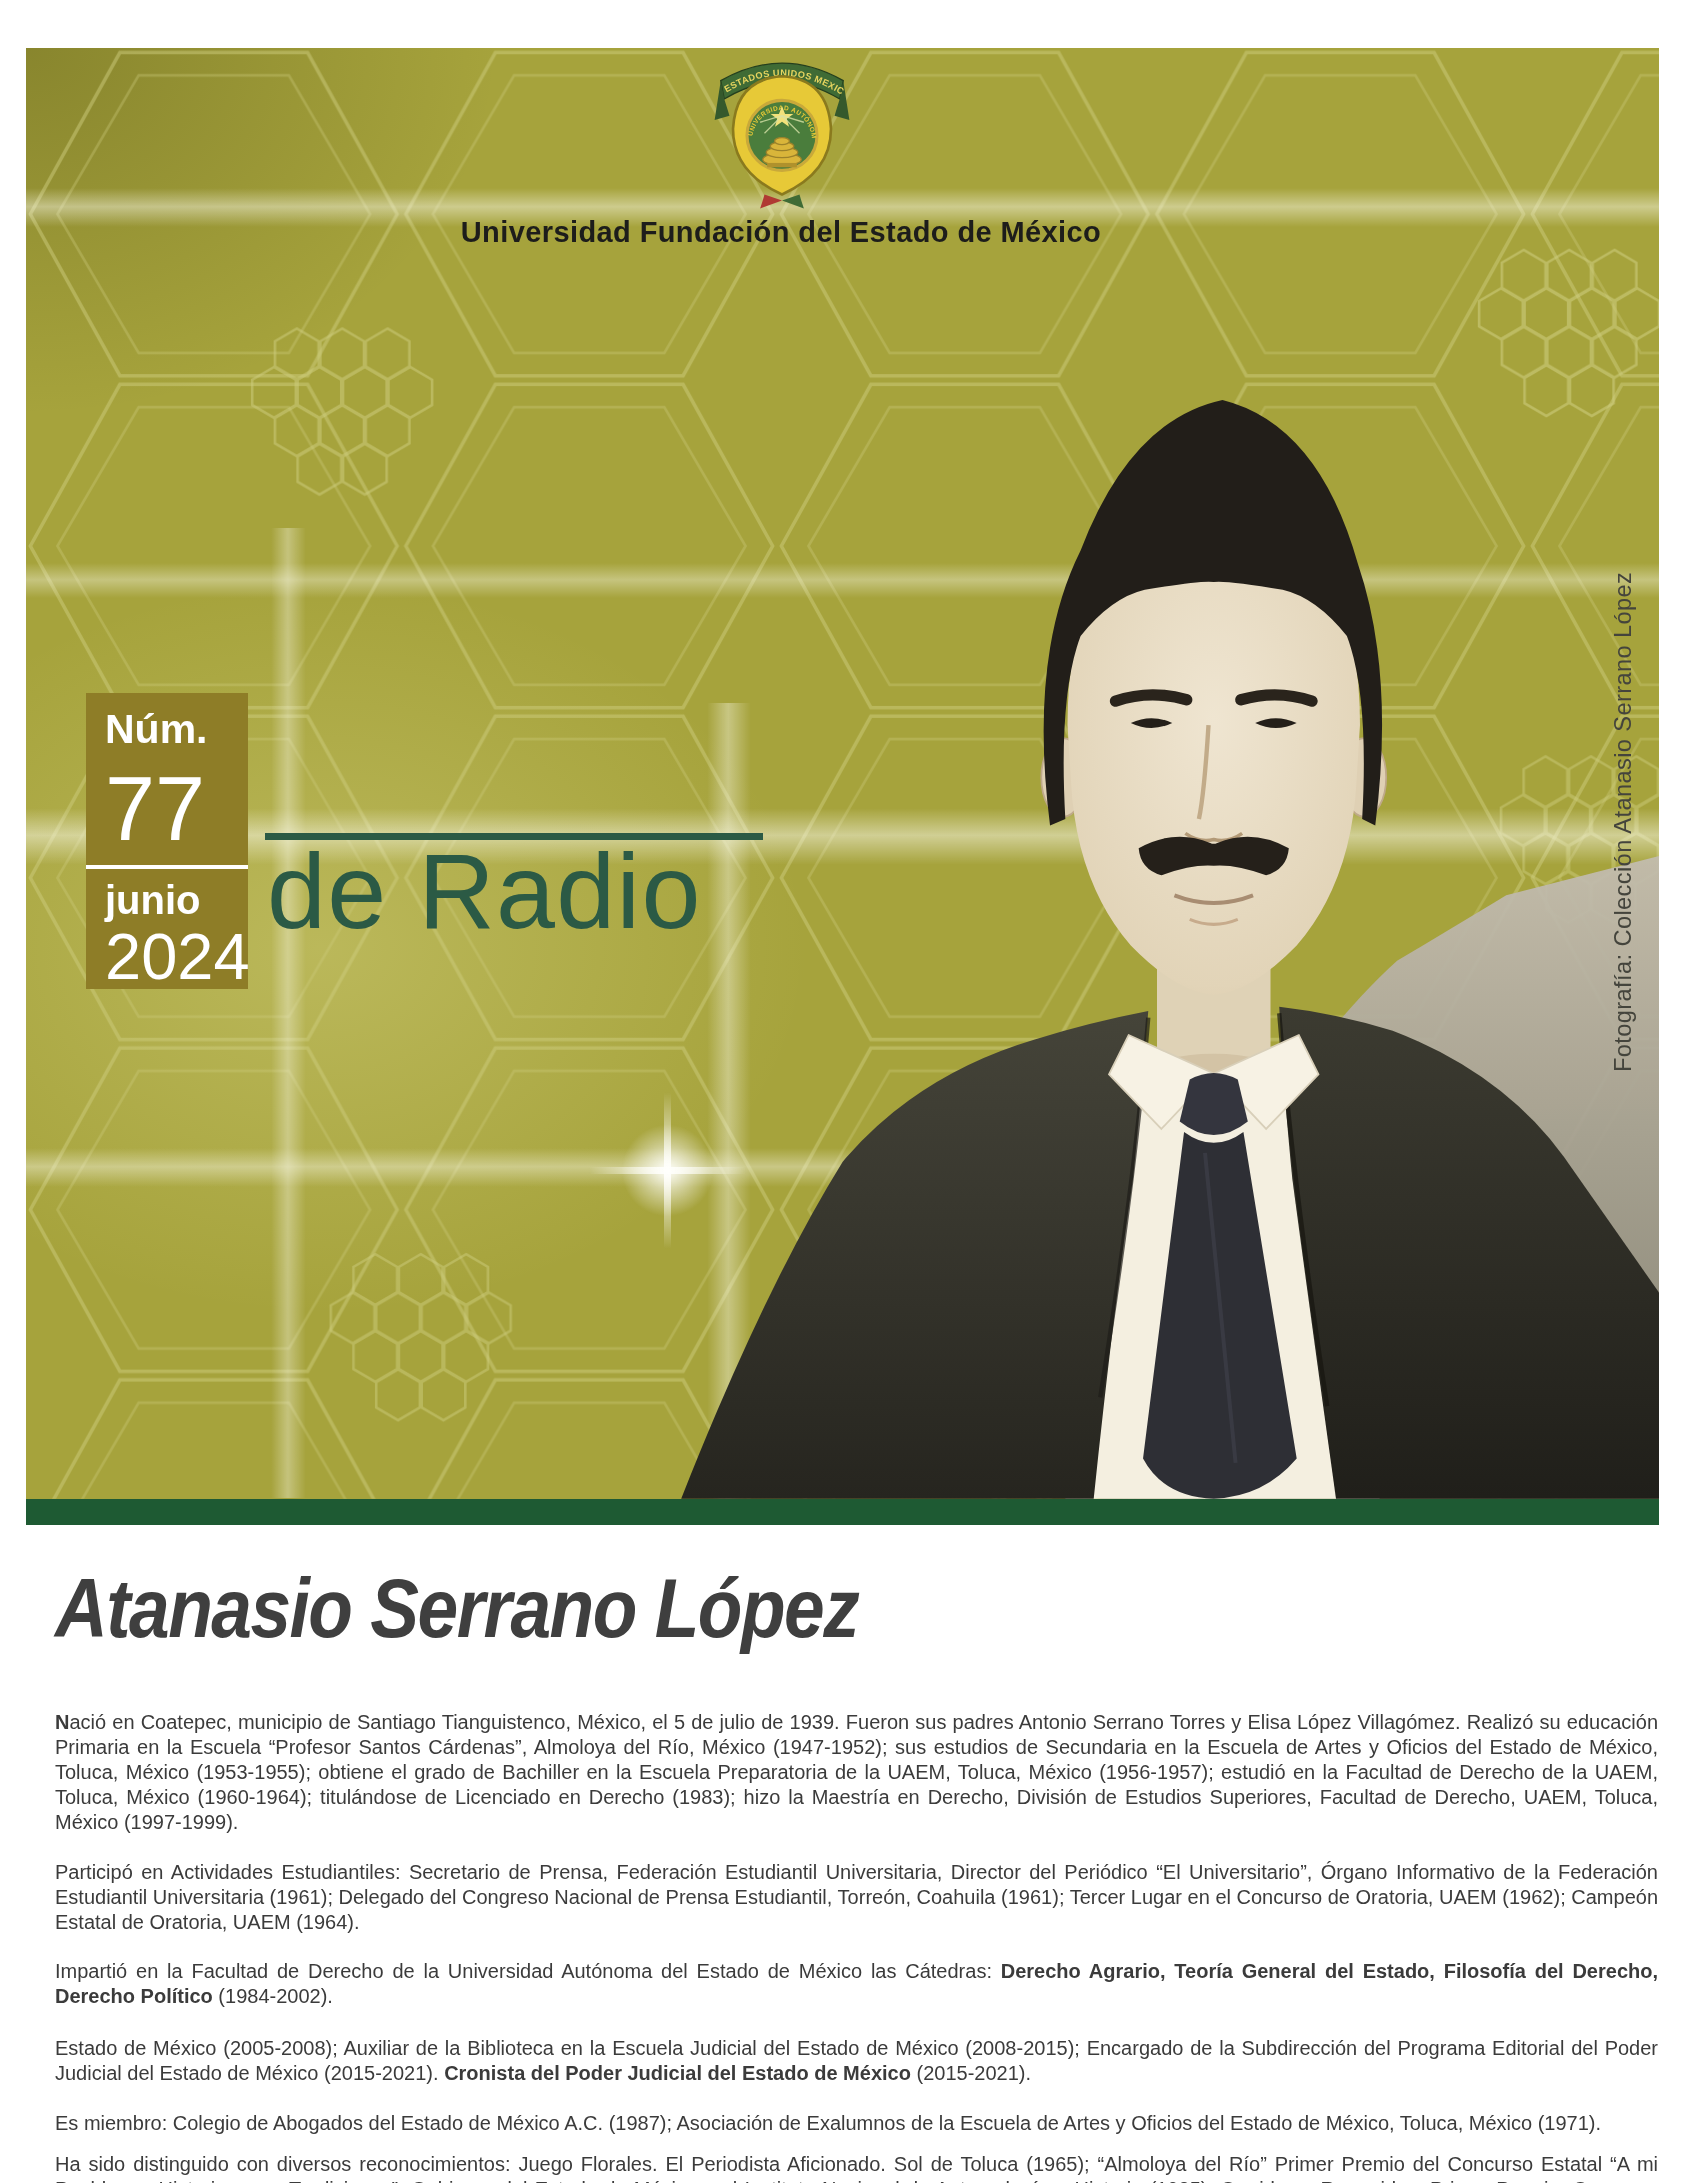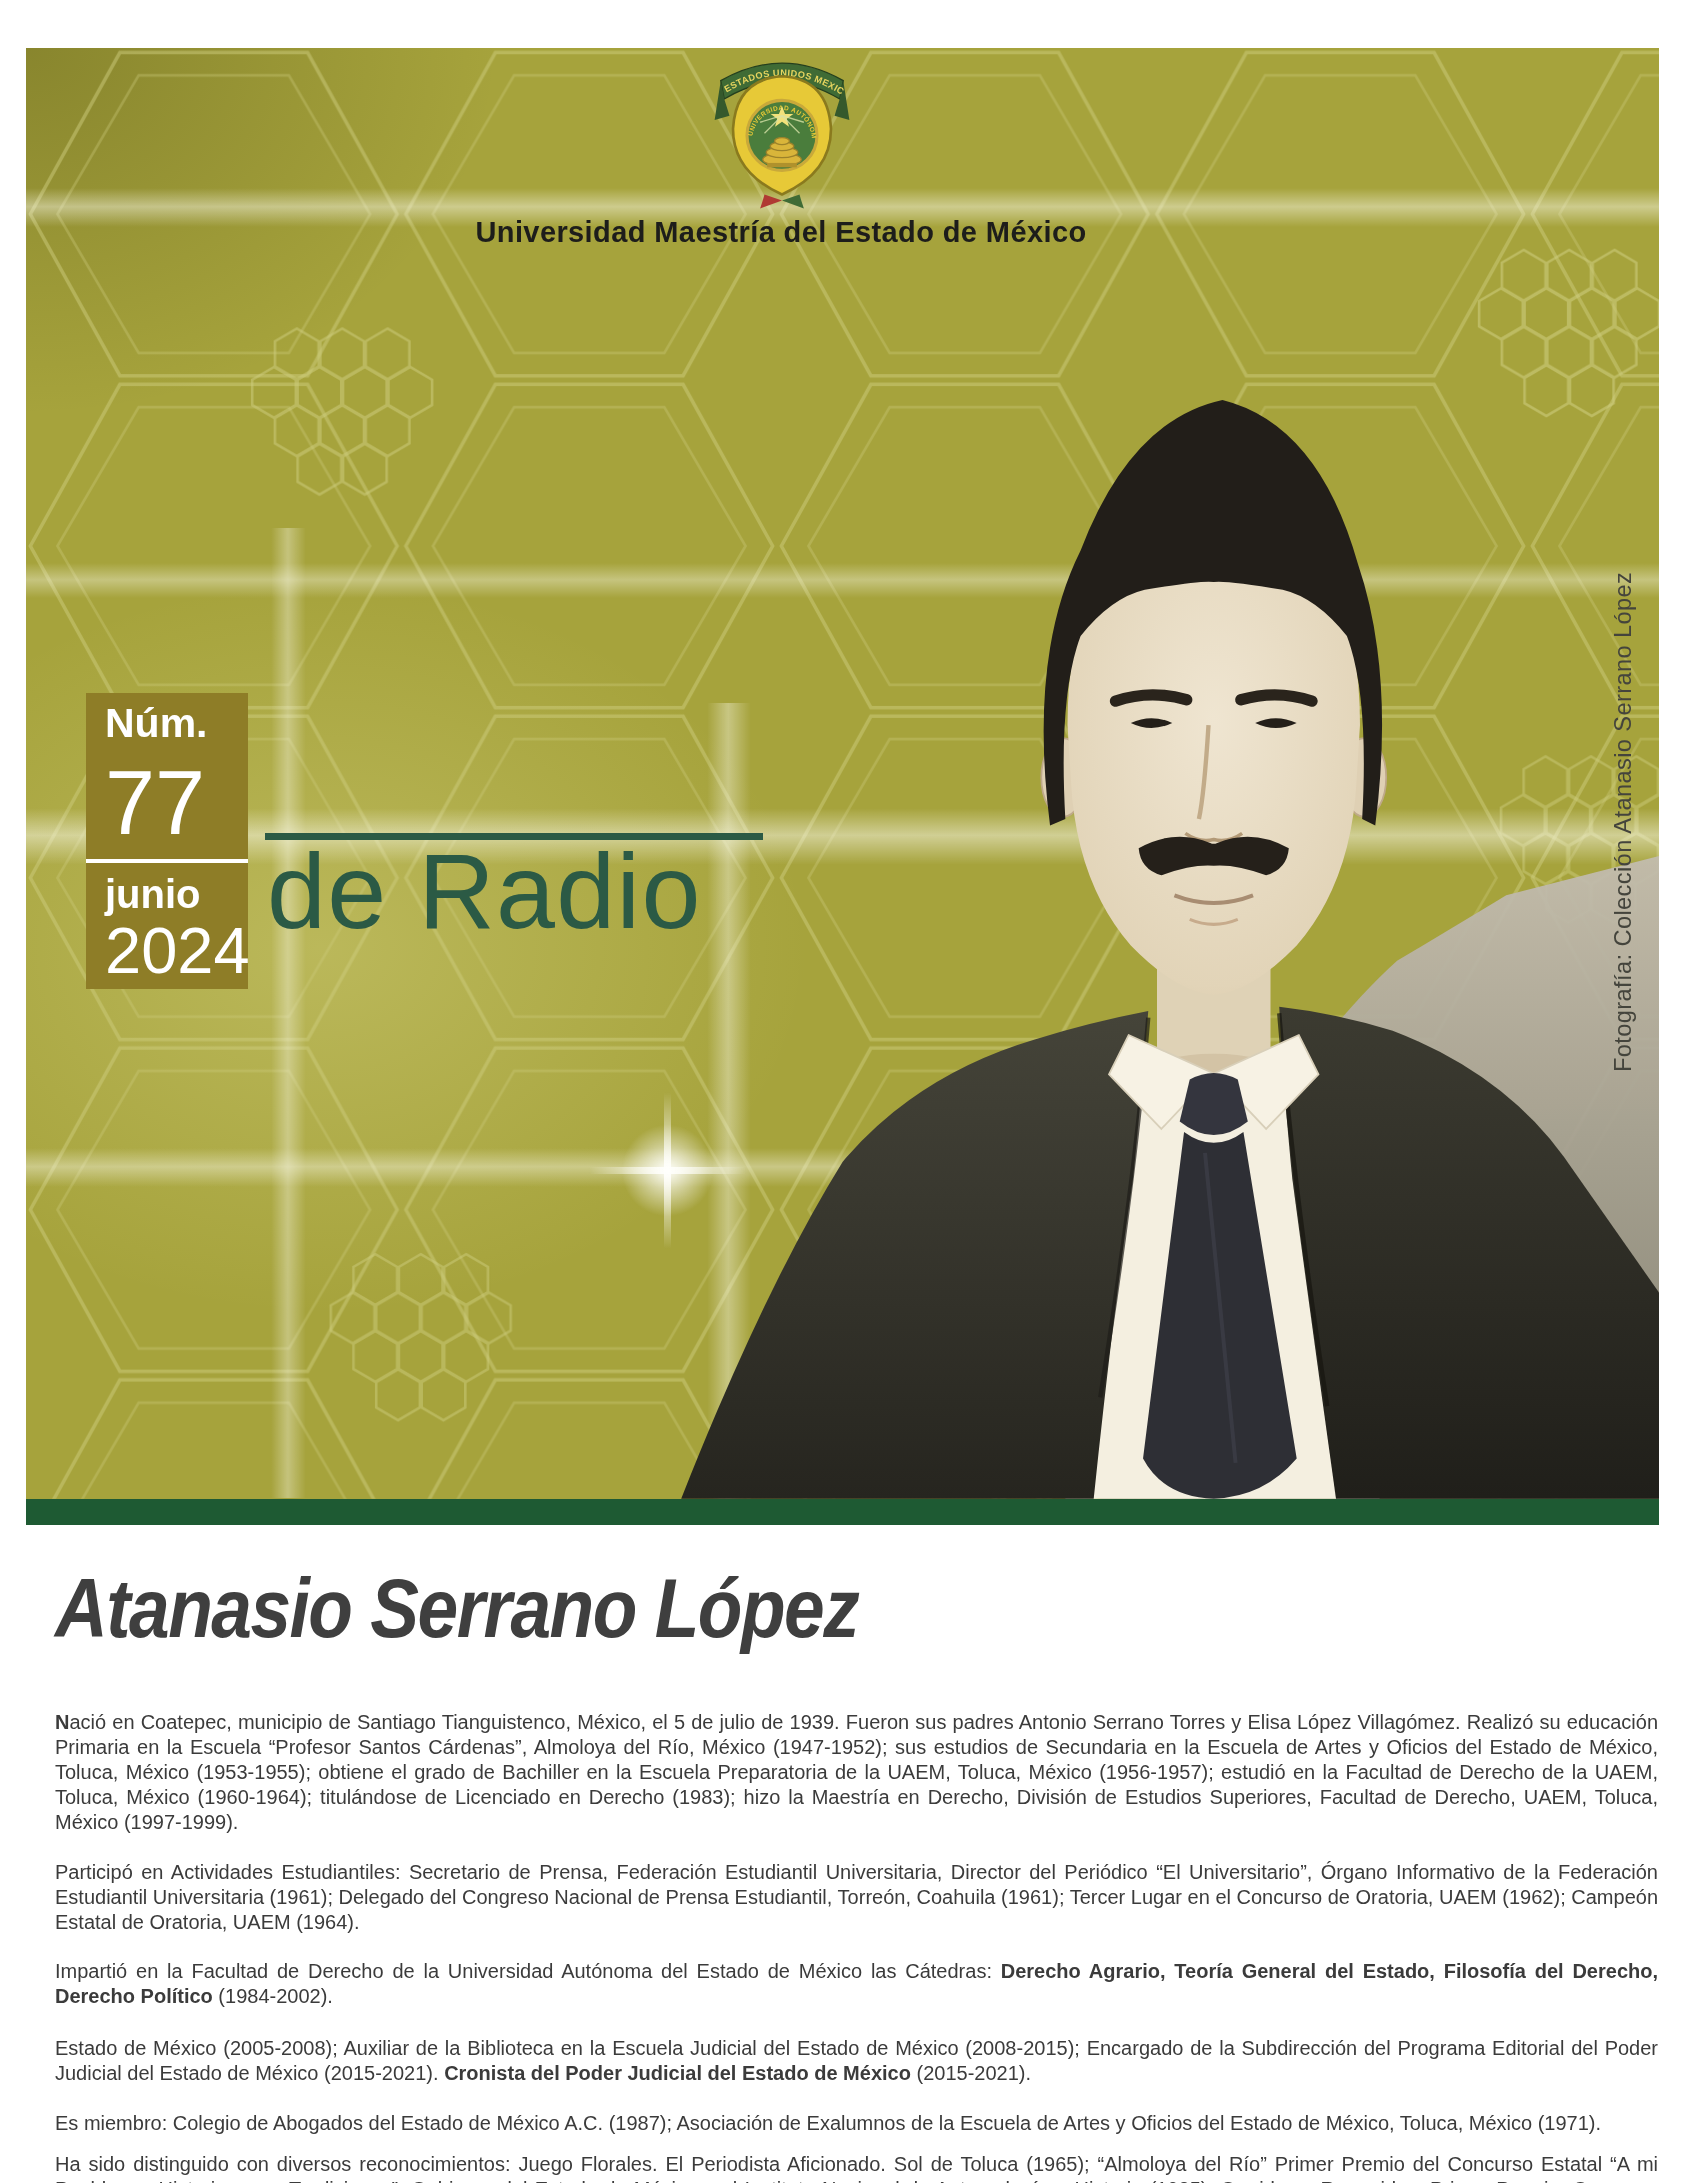--- a/index.html
+++ b/index.html
@@ -25,21 +25,21 @@
   .sparkle{position:absolute;width:105px;height:105px;background:radial-gradient(circle,rgba(255,255,252,.95),rgba(255,255,252,0) 62%);}
   .sparkle::before,.sparkle::after{content:"";position:absolute;background:linear-gradient(to right,rgba(255,255,252,0),rgba(255,255,252,.95),rgba(255,255,252,0));}
   .sparkle::before{left:-26px;right:-26px;top:49px;height:7px;}
   .sparkle::after{top:-26px;bottom:-26px;left:49px;width:7px;transform:rotate(0deg);background:linear-gradient(to bottom,rgba(255,255,252,0),rgba(255,255,252,.95),rgba(255,255,252,0));}
 
   .crest{position:absolute;left:686px;top:2.2px;}
   .uni-name{position:absolute;left:362px;top:168px;width:786px;text-align:center;
     font-size:29px;font-weight:700;color:var(--ink);letter-spacing:0.4px;}
 
   .issue-badge{position:absolute;left:60px;top:645px;width:162px;height:296px;background:var(--badge);
-    color:#fff;box-sizing:border-box;padding:9px 0 0 19px;}
+    color:#fff;box-sizing:border-box;padding:15px 0 0 19px;}
   .issue-label{font-size:41px;font-weight:700;line-height:1.05;}
   .issue-number{font-size:90px;font-weight:400;line-height:1.0;margin-top:13px;}
   .badge-divider{height:3.1px;background:#fff;margin:11.4px 0 10.5px -19px;width:162px;}
   .issue-month{font-size:40px;font-weight:700;line-height:1.05;}
   .issue-year{font-size:65px;font-weight:400;line-height:1.0;margin-top:2.6px;}
 
   .masthead-title{position:absolute;left:240px;top:622px;font-size:144px;font-weight:700;
     color:var(--greenDark);letter-spacing:-2.6px;line-height:1;}
   .masthead-underline{position:absolute;left:239px;top:785px;width:498px;height:6.5px;background:var(--greenDark);}
   .masthead-subtitle{position:absolute;left:241px;top:790px;font-size:106px;font-weight:400;
@@ -138,21 +138,21 @@
         <ellipse cx="160" cy="250" rx="44" ry="14" fill="#d9b53a" stroke="#9c822a" stroke-width="3"></ellipse>
         <ellipse cx="160" cy="234" rx="36" ry="12" fill="#d9b53a" stroke="#9c822a" stroke-width="3"></ellipse>
         <ellipse cx="160" cy="220" rx="27" ry="10" fill="#d9b53a" stroke="#9c822a" stroke-width="3"></ellipse>
         <ellipse cx="160" cy="208" rx="17" ry="8" fill="#d9b53a" stroke="#9c822a" stroke-width="3"></ellipse>
         <rect x="126" y="258" width="68" height="10" fill="#b0912c"></rect>
       </g>
       <path d="M 120,330 L 160,344 L 110,362 L 116,344 Z" fill="#b03a33"></path>
       <path d="M 200,330 L 160,344 L 210,362 L 204,344 Z" fill="#3f6b35"></path>
     </svg>
 
-    <div class="uni-name">Universidad Maestría del Estado de México</div>
+    <div class="uni-name">Universidad Fundación del Estado de México</div>
 
     <div class="issue-badge">
       <div class="issue-label">Núm.</div>
       <div class="issue-number">77</div>
       <div class="badge-divider"></div>
       <div class="issue-month">junio</div>
       <div class="issue-year">2024</div>
     </div>
 
     <div class="masthead-underline"></div>

